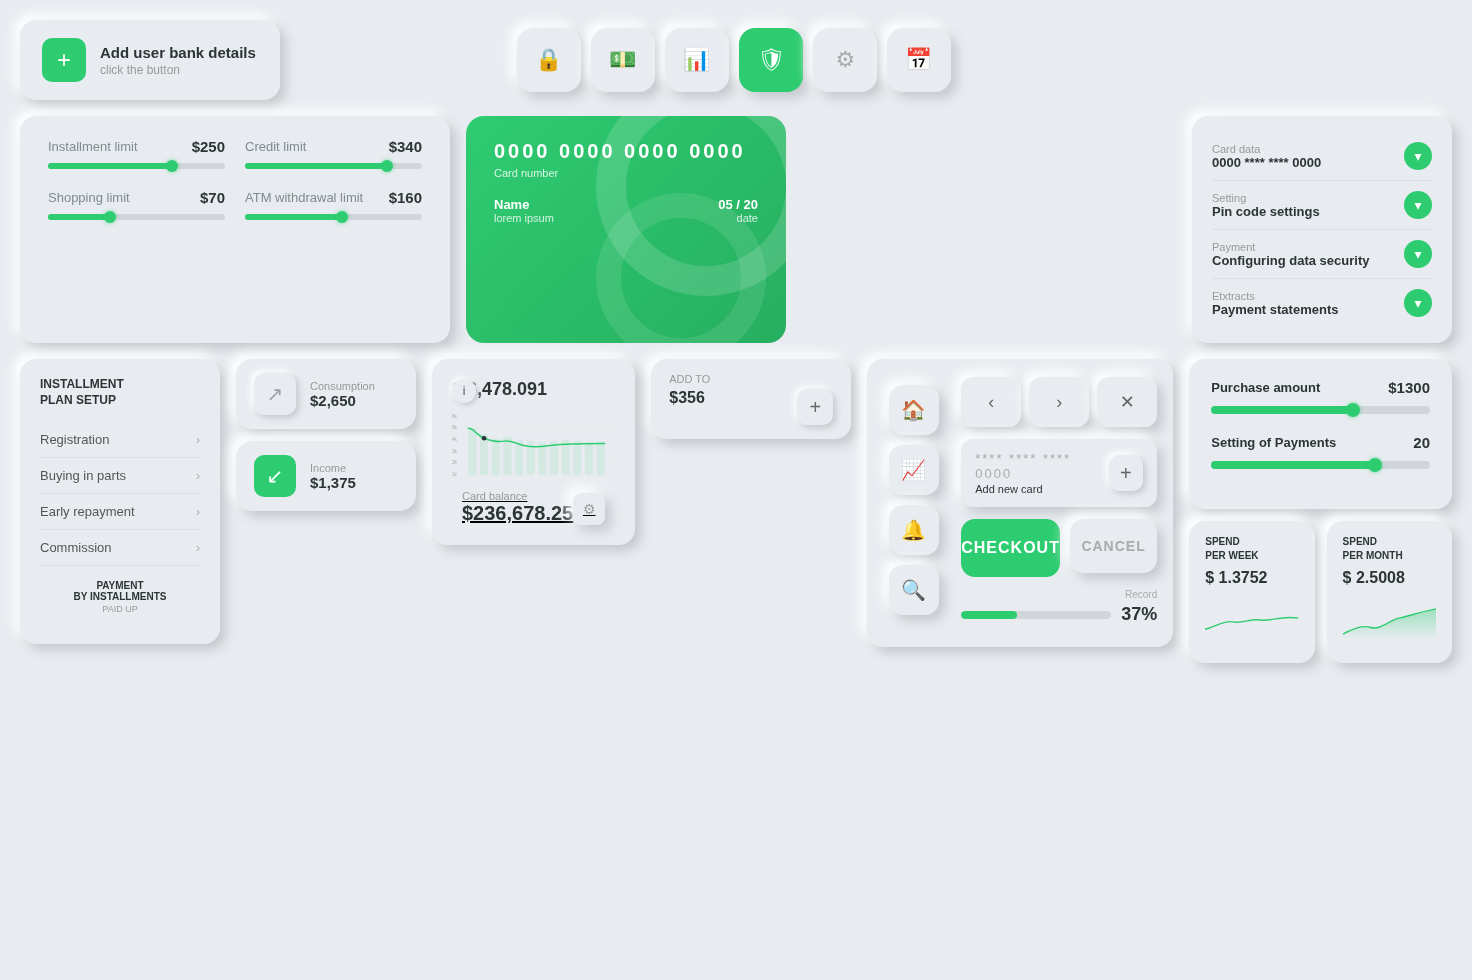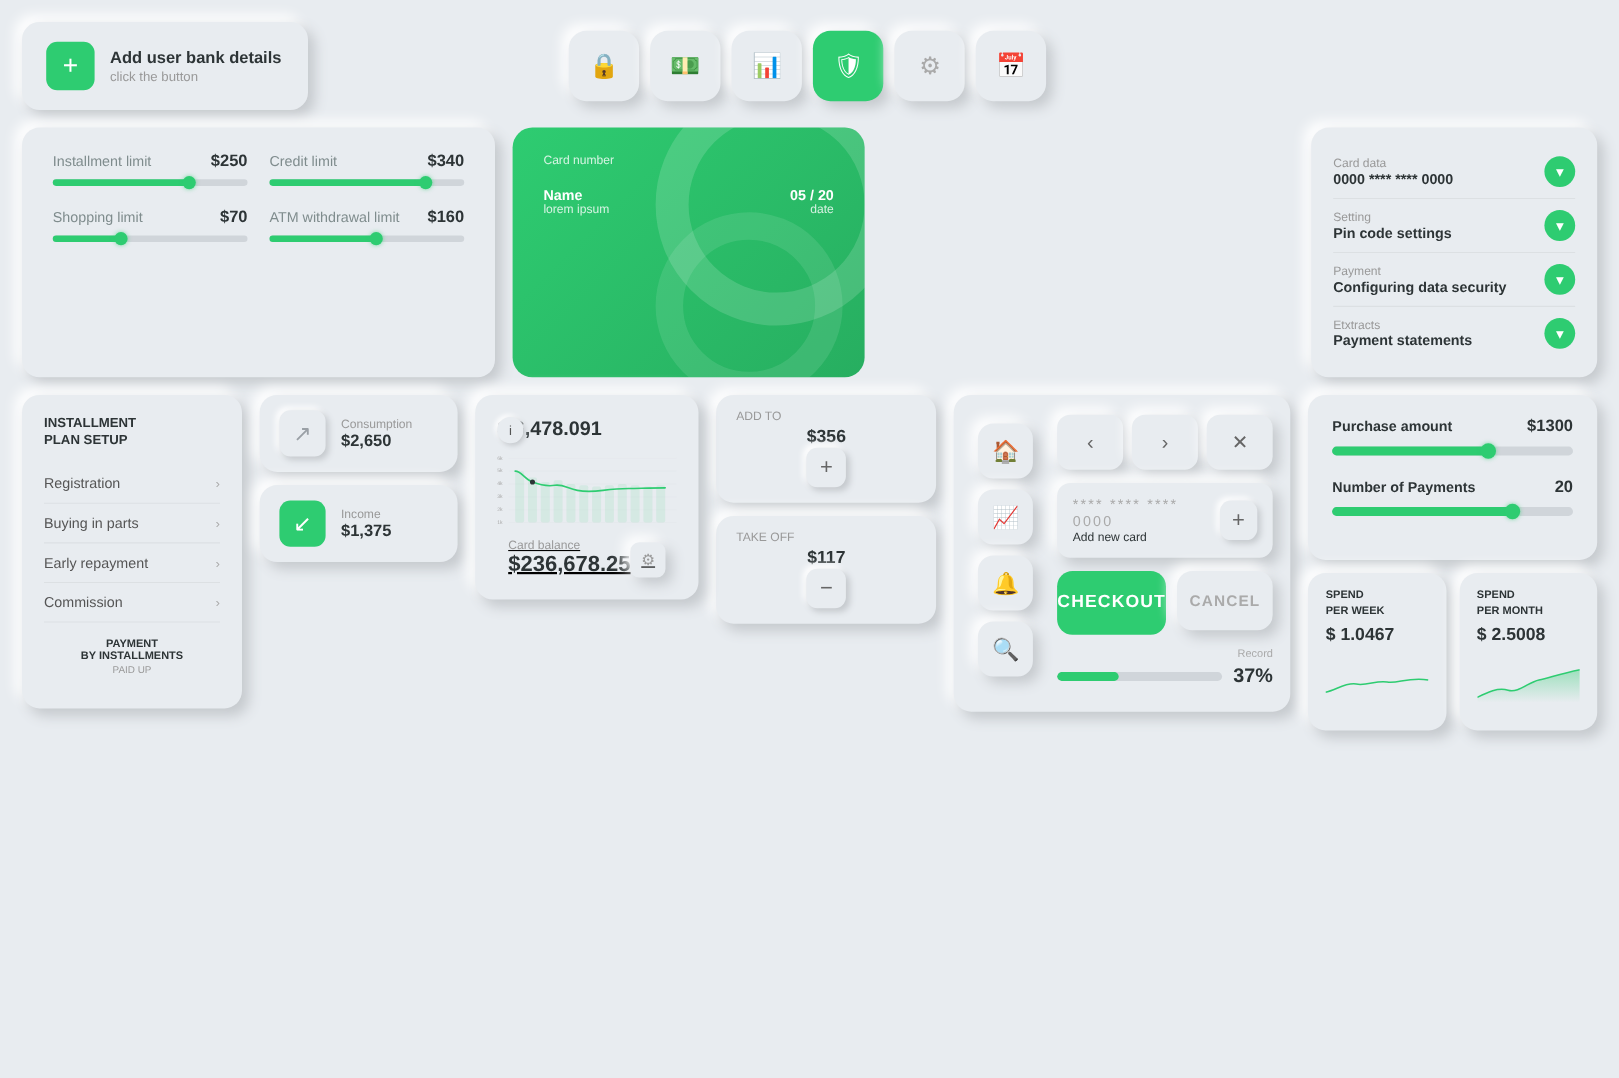--- a/index.html
+++ b/index.html
@@ -317,23 +317,22 @@
       font-size: 12px;
       color: #555;
     }
     .transaction-card {
       padding: 14px 18px;
       min-width: 200px;
     }
     .trans-label { font-size: 11px; color: #999; margin-bottom: 4px; }
     .trans-row {
       display: flex;
-      align-items: center;
+      align-items: flex-start;
       justify-content: space-between;
-      flex-direction: column;
     }
     .trans-amount { font-size: 16px; font-weight: 700; color: #2d3436; }
     .trans-btn {
       width: 36px;
       height: 36px;
       border-radius: 10px;
       background: #e8ecf0;
       box-shadow: 3px 3px 6px #c5c9cd, -3px -3px 6px #ffffff;
       display: flex;
       align-items: center;
@@ -518,20 +517,21 @@
         <div class="progress-bar">
           <div class="progress-fill" style="width:55%;">
             <div class="progress-dot"></div>
           </div>
         </div>
       </div>
     </div>
   </div>
 
   <div class="credit-card">
+    <div class="card-number-big">0000 0000 0000 0000</div>
     <div class="card-number-label">Card number</div>
     <div class="card-bottom">
       <div class="card-name-section">
         <div class="name-label">Name</div>
         <div class="name-val">lorem ipsum</div>
       </div>
       <div class="card-date-section">
         <div class="date-label">05 / 20</div>
         <div class="date-val">date</div>
       </div>
@@ -675,27 +675,20 @@
   </div>
 
   <div style="display:flex; flex-direction:column; gap:12px; flex-shrink:0;">
     <div class="neumorphic transaction-card">
       <div class="trans-label">ADD TO</div>
       <div class="trans-row">
         <div class="trans-amount">$356</div>
         <div class="trans-btn">+</div>
       </div>
     </div>
-    <div class="neumorphic transaction-card">
-      <div class="trans-label">TAKE OFF</div>
-      <div class="trans-row">
-        <div class="trans-amount">$117</div>
-        <div class="trans-btn">−</div>
-      </div>
-    </div>
   </div>
 
   <div style="display:flex; flex-direction:column; gap:0;">
     <div class="neumorphic" style="display:flex; flex-direction:row; gap:0; border-radius:16px; overflow:hidden; padding:10px 8px; flex-shrink:0; min-width:280px;">
 
       <div class="nav-icons-col">
         <div class="neumorphic nav-icon-btn">🏠</div>
         <div class="neumorphic nav-icon-btn">📈</div>
         <div class="neumorphic nav-icon-btn">🔔</div>
         <div class="neumorphic nav-icon-btn">🔍</div>
@@ -741,35 +734,35 @@
       <div class="purchase-row">
         <span class="purchase-label">Purchase amount</span>
         <span class="purchase-value">$1300</span>
       </div>
       <div class="purchase-bar">
         <div class="purchase-fill" style="width:65%;">
           <div class="purchase-dot"></div>
         </div>
       </div>
       <div class="purchase-row">
-        <span class="purchase-label">Number of Payments</span>
+        <span class="purchase-label">Setting of Payments</span>
         <span class="purchase-value">20</span>
       </div>
       <div class="purchase-bar">
         <div class="purchase-fill" style="width:75%;">
           <div class="purchase-dot"></div>
         </div>
       </div>
     </div>
 
     <div style="display:grid; grid-template-columns:1fr 1fr; gap:12px;">
 
       <div class="neumorphic spend-card">
         <div class="spend-period">SPEND<br>PER WEEK</div>
-        <div class="spend-amount">$ 1.0467</div>
+        <div class="spend-amount">$ 1.3752</div>
         <svg viewBox="0 0 100 40" width="100%" class="spend-chart">
           <path d="M0 30 C10 28 20 20 30 22 C40 24 50 18 60 20 C70 22 80 15 100 18" fill="none" stroke="#2ecc71" stroke-width="1.5"></path>
         </svg>
       </div>
 
       <div class="neumorphic spend-card">
         <div class="spend-period">SPEND<br>PER MONTH</div>
         <div class="spend-amount">$ 2.5008</div>
         <svg viewBox="0 0 100 40" width="100%" class="spend-chart">
           <defs>

